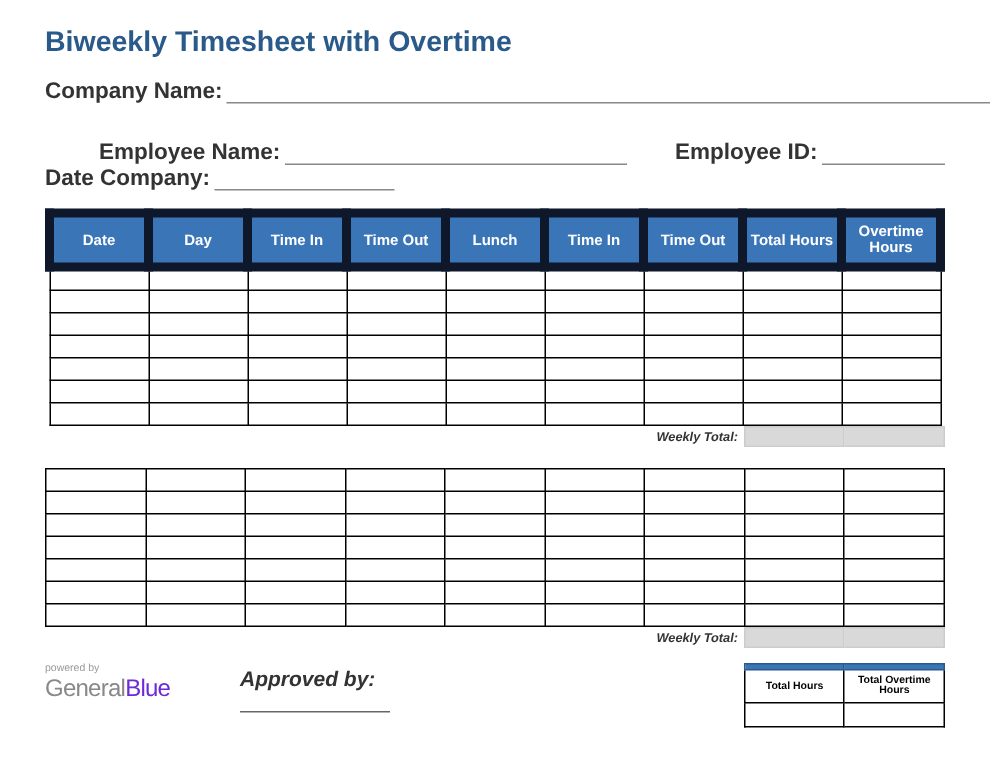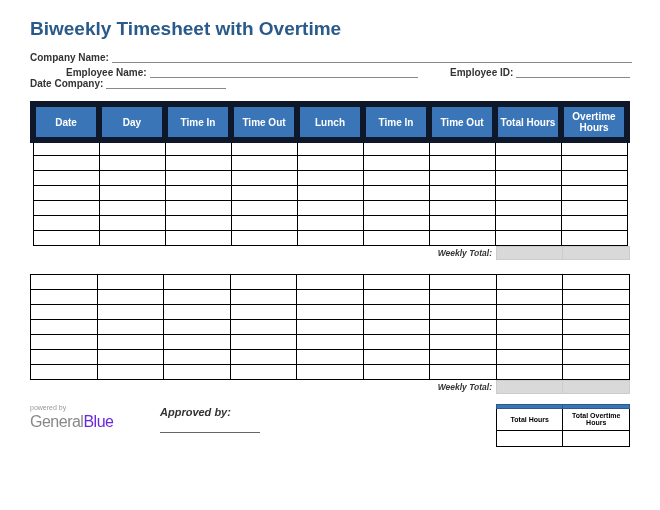--- a/index.html
+++ b/index.html
@@ -18,21 +18,21 @@
     padding: 18px 30px 10px 30px;
     position: relative;
   }
   .title {
     color: #2a5a8a;
     font-size: 19px;
     font-weight: bold;
     margin-bottom: 12px;
   }
   .fields {
-    font-size: 10px;
+    font-size: 15px;
     color: #333;
     font-weight: bold;
   }
   .field-row {
     display: flex;
     align-items: flex-end;
     margin-bottom: 4px;
   }
   .field-label {
     white-space: nowrap;
@@ -43,21 +43,21 @@
     height: 10px;
     flex: 1;
   }
   .row1 .field-line { width: 520px; flex: none; }
   .row2 {
     display: flex;
     gap: 32px;
     padding-left: 36px;
   }
   .row2 .left { display:flex; align-items:flex-end; flex:1; }
-  .row2 .right { display:flex; align-items:flex-end; width: 180px; }
+  .row2 .right { display:flex; align-items:flex-end; width: 180px; margin-top: 20px; }
   .row3 .field-line { width: 120px; flex:none; }
 
   table.timesheet {
     border-collapse: collapse;
     width: 100%;
     margin-top: 12px;
     table-layout: fixed;
   }
   table.timesheet th {
     background: #3a75b8;
@@ -116,21 +116,21 @@
   .brand .logo .blue { color: #6d28d9; font-size: 16px; font-weight: 500; letter-spacing: -0.5px;}
 
   .sig-block {
     display: flex;
     gap: 30px;
     flex: 1;
     padding-top: 2px;
   }
   .sig-item { display:flex; flex-direction: column; }
   .sig-label {
-    font-size: 11px;
+    font-size: 14px;
     font-weight: bold;
     font-style: italic;
     color: #333;
     margin-bottom: 14px;
   }
   .sig-line {
     border-bottom: 1px solid #666;
     width: 100px;
   }
 

